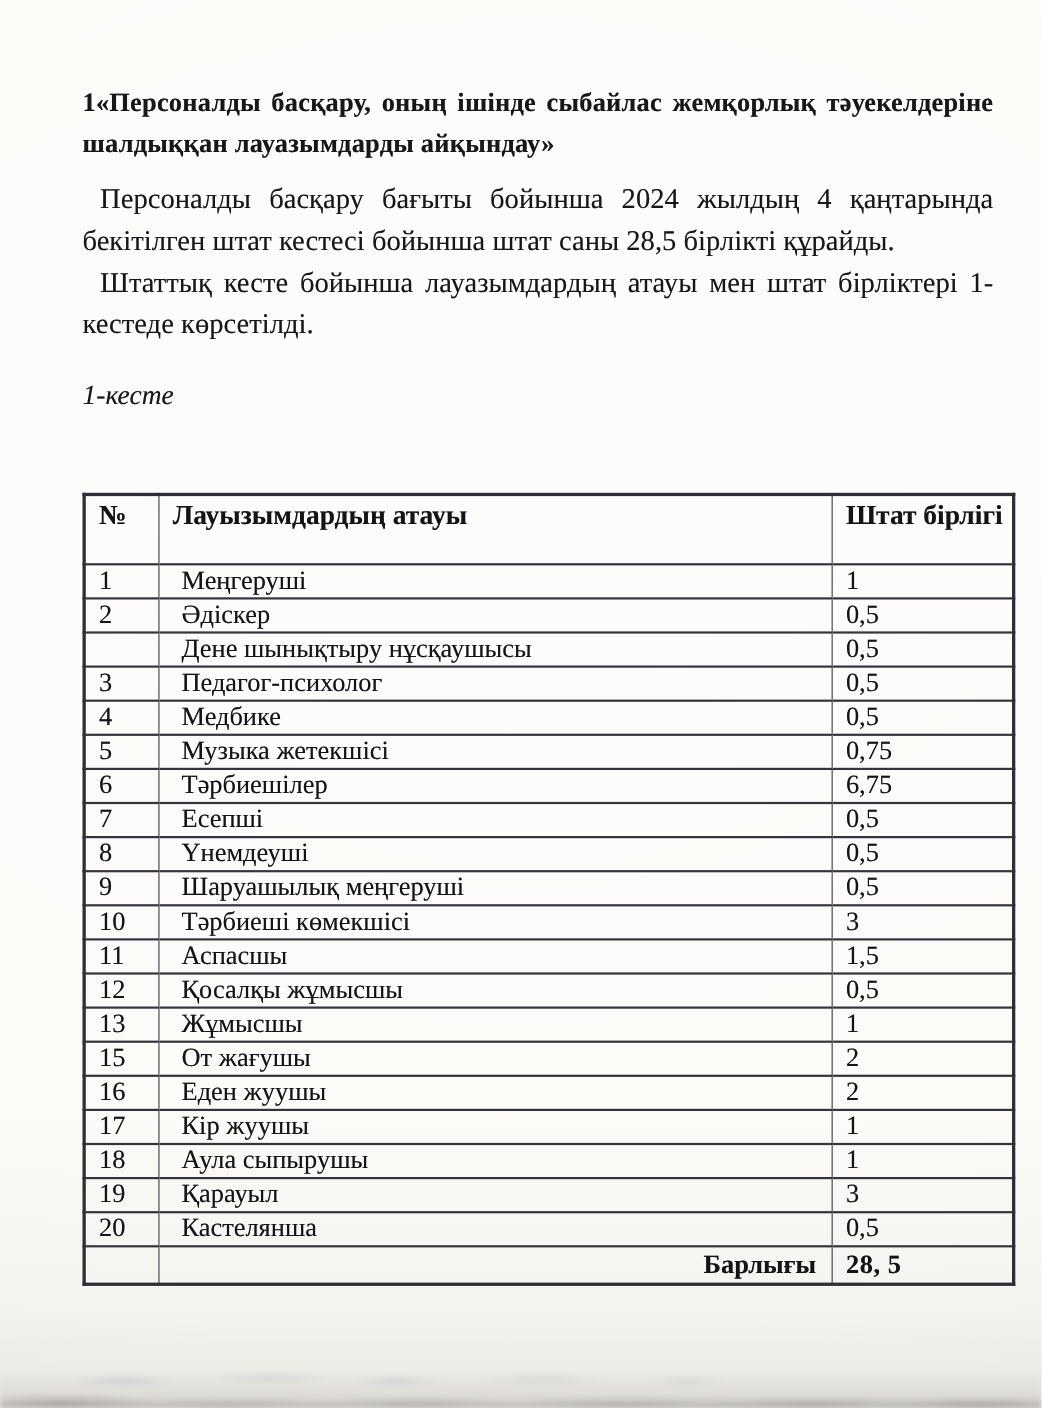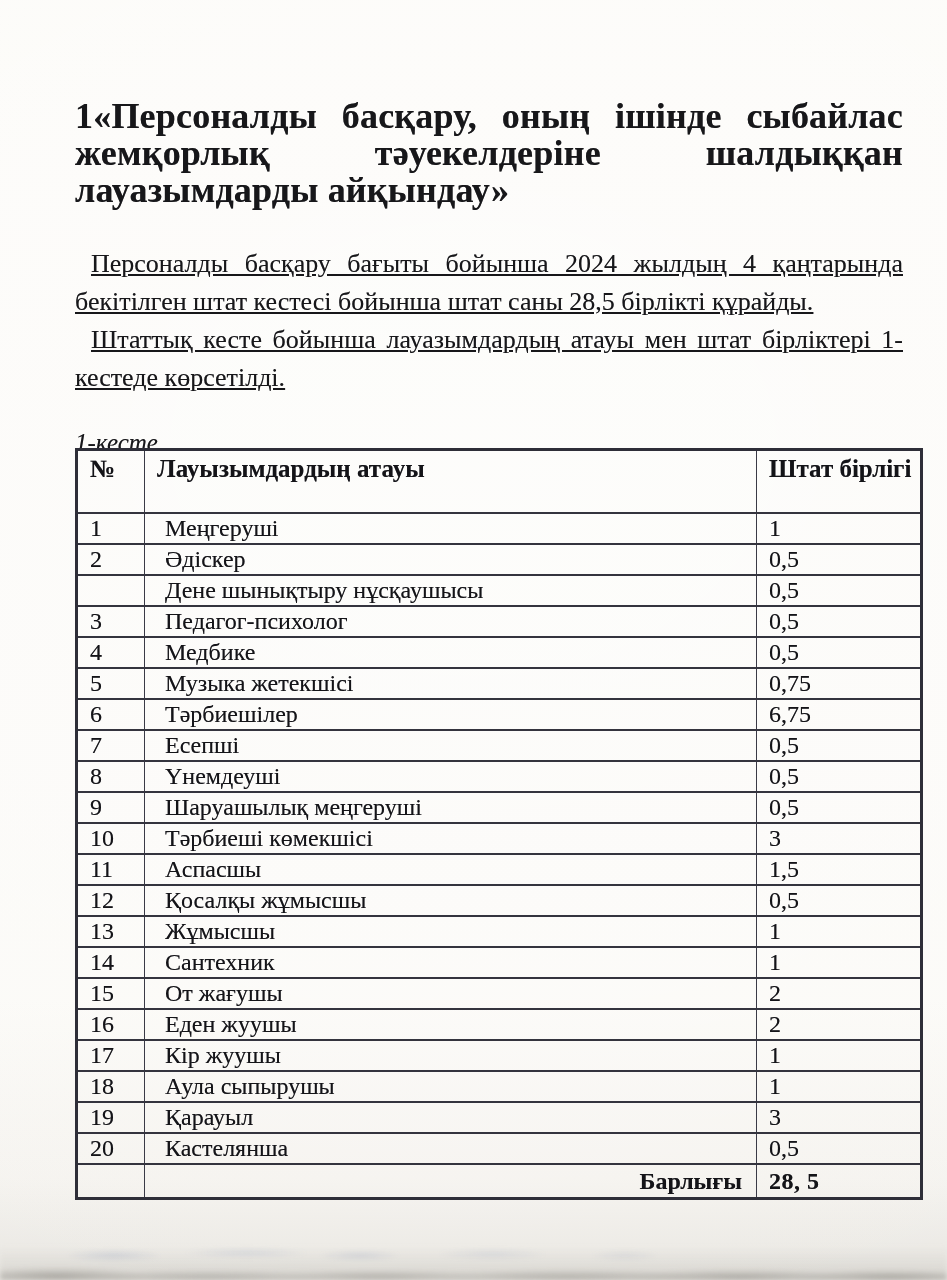--- a/index.html
+++ b/index.html
@@ -13,29 +13,29 @@
     width: 947px; height: 1280px;
     background:
       radial-gradient(1200px 900px at 50% 35%, rgba(255,255,255,.5), rgba(255,255,255,0)),
       linear-gradient(180deg, #fcfbf8 0%, #fbfaf7 78%, #f5f3ef 92%, #e8e6e1 100%);
     color: #17171a;
   }
   .content {
     position: absolute; left: 75px; top: 0; width: 828px;
   }
   .doc-title {
-    margin-top: 98px;
-    font-size: 36px;
+    margin-top: 76px;
+    font-size: 24px;
     line-height: 37px;
     font-weight: bold;
     text-align: justify;
     letter-spacing: 0.2px;
     text-shadow: 0 0 0.6px rgba(25,25,30,.55);
   }
-  .doc-paragraphs { margin-top: 36px; text-decoration: underline; }
+  .doc-paragraphs { margin-top: 12px; }
   .doc-paragraph {
     margin: 0;
     font-size: 26px;
     line-height: 38px;
     text-align: justify;
     text-indent: 16px;
     text-shadow: 0 0 0.5px rgba(25,25,30,.45);
   }
   .table-label {
     margin-top: 32px;
@@ -200,25 +200,20 @@
           <td class="cell-num">12</td>
           <td class="cell-name">Қосалқы жұмысшы</td>
           <td class="cell-units">0,5</td>
         </tr>
         <tr>
           <td class="cell-num">13</td>
           <td class="cell-name">Жұмысшы</td>
           <td class="cell-units">1</td>
         </tr>
         <tr>
-          <td class="cell-num">14</td>
-          <td class="cell-name">Сантехник</td>
-          <td class="cell-units">1</td>
-        </tr>
-        <tr>
           <td class="cell-num">15</td>
           <td class="cell-name">От жағушы</td>
           <td class="cell-units">2</td>
         </tr>
         <tr>
           <td class="cell-num">16</td>
           <td class="cell-name">Еден жуушы</td>
           <td class="cell-units">2</td>
         </tr>
         <tr>

